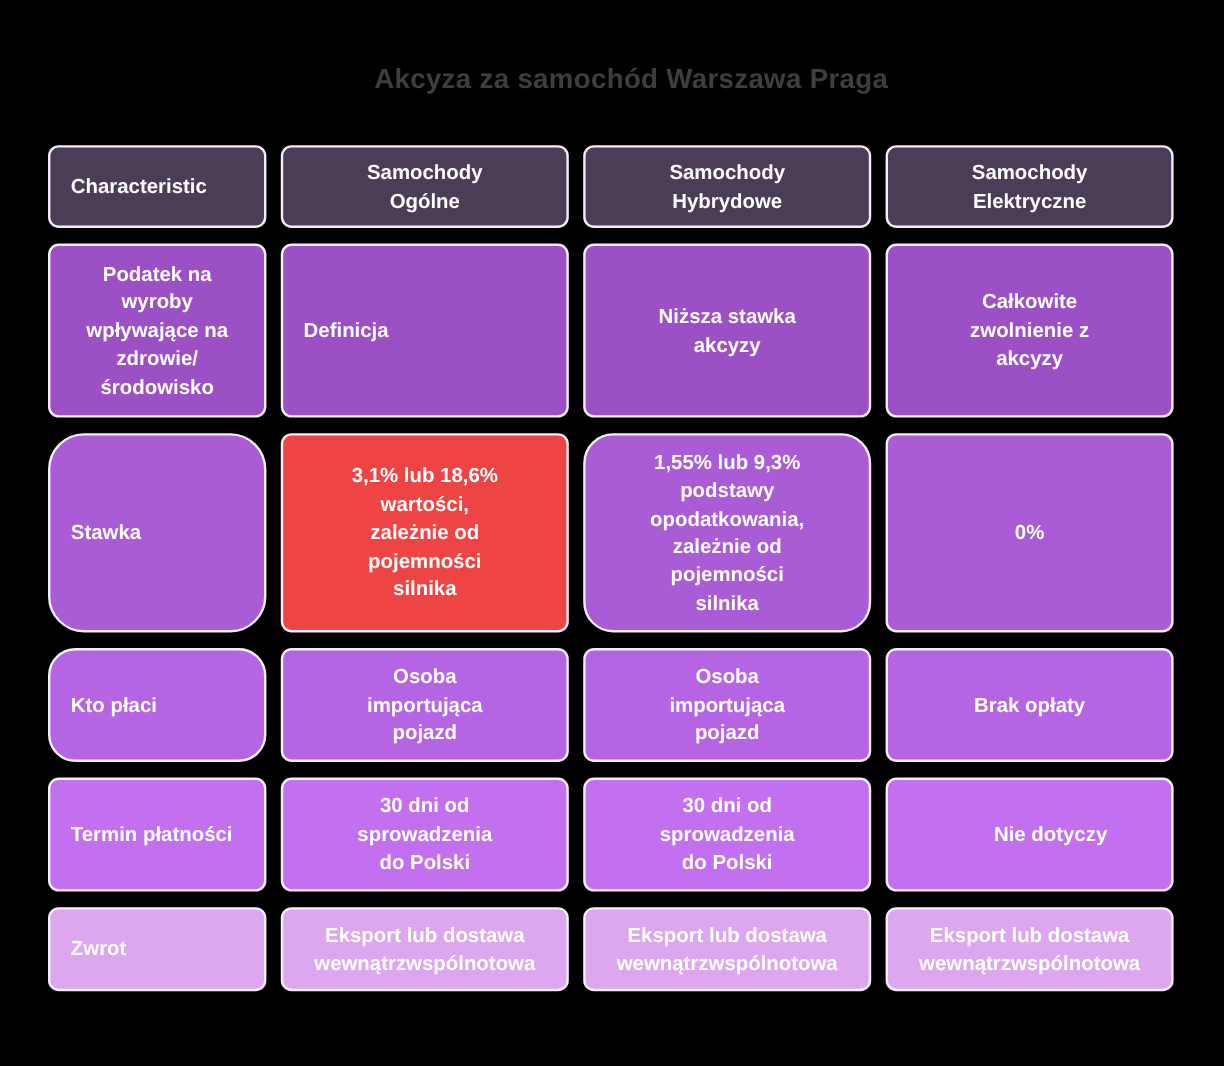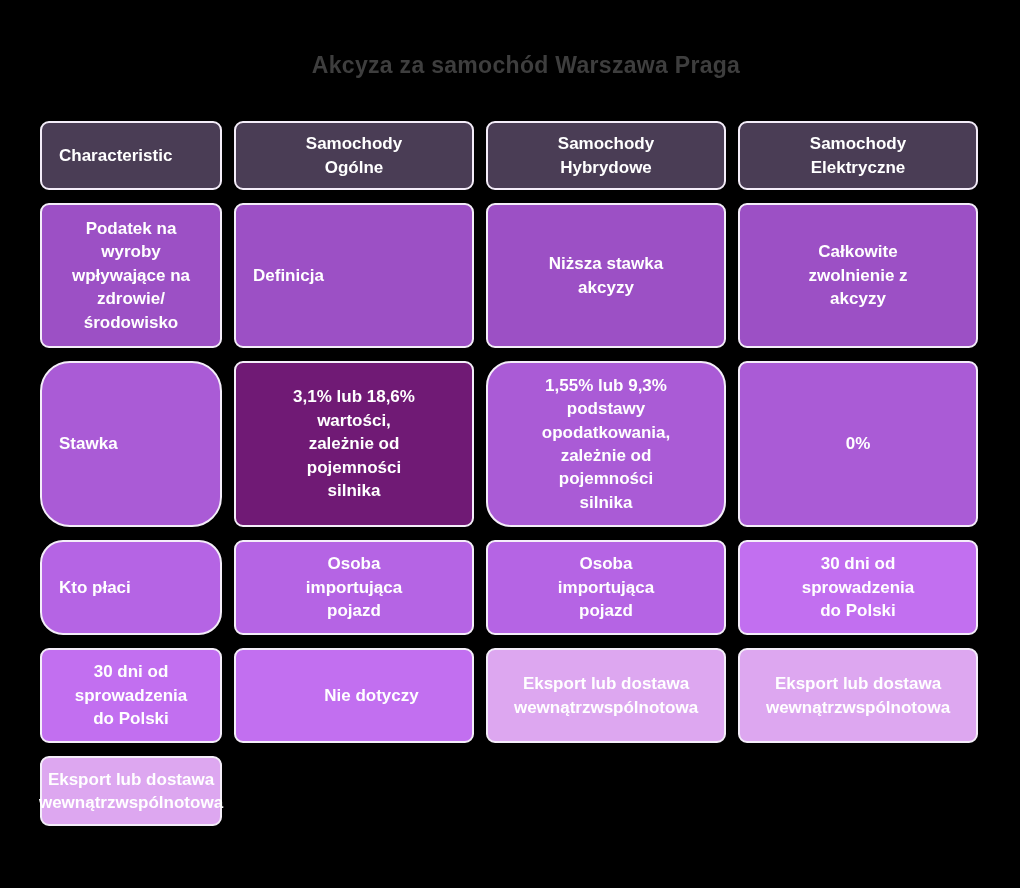--- a/index.html
+++ b/index.html
@@ -98,21 +98,21 @@
   </div>
   <div class="cell" style="background: rgb(156, 80, 197);">
     <span>Całkowite
 zwolnienie z
 akcyzy</span>
   </div>
 
   <div class="cell label" style="background: rgb(170, 91, 214); border-radius: 30px;">
     <span>Stawka</span>
   </div>
-  <div class="cell" style="background: #701a75;">
+  <div class="cell" style="background: #ef4444;">
     <span>3,1% lub 18,6%
 wartości,
 zależnie od
 pojemności
 silnika</span>
   </div>
   <div class="cell" style="background: rgb(170, 91, 214); border-radius: 25px;">
     <span>1,55% lub 9,3%
 podstawy
 opodatkowania,
@@ -130,35 +130,44 @@
   <div class="cell" style="background: rgb(181, 100, 228);">
     <span>Osoba
 importująca
 pojazd</span>
   </div>
   <div class="cell" style="background: rgb(181, 100, 228);">
     <span>Osoba
 importująca
 pojazd</span>
   </div>
+  <div class="cell" style="background: rgb(181, 100, 228);">
+    <span>Brak opłaty</span>
+  </div>
 
+  <div class="cell label" style="background: rgb(194, 111, 240);">
+    <span>Termin płatności</span>
+  </div>
   <div class="cell" style="background: rgb(194, 111, 240);">
     <span>30 dni od
 sprowadzenia
 do Polski</span>
   </div>
   <div class="cell" style="background: rgb(194, 111, 240);">
     <span>30 dni od
 sprowadzenia
 do Polski</span>
   </div>
   <div class="cell" style="background: rgb(194, 111, 240); padding-left: 47px;">
     <span>Nie dotyczy</span>
   </div>
 
+  <div class="cell label" style="background: rgb(221, 167, 240);">
+    <span>Zwrot</span>
+  </div>
   <div class="cell" style="background: rgb(221, 167, 240);">
     <span>Eksport lub dostawa
 wewnątrzwspólnotowa</span>
   </div>
   <div class="cell" style="background: rgb(221, 167, 240);">
     <span>Eksport lub dostawa
 wewnątrzwspólnotowa</span>
   </div>
   <div class="cell" style="background: rgb(221, 167, 240);">
     <span>Eksport lub dostawa

